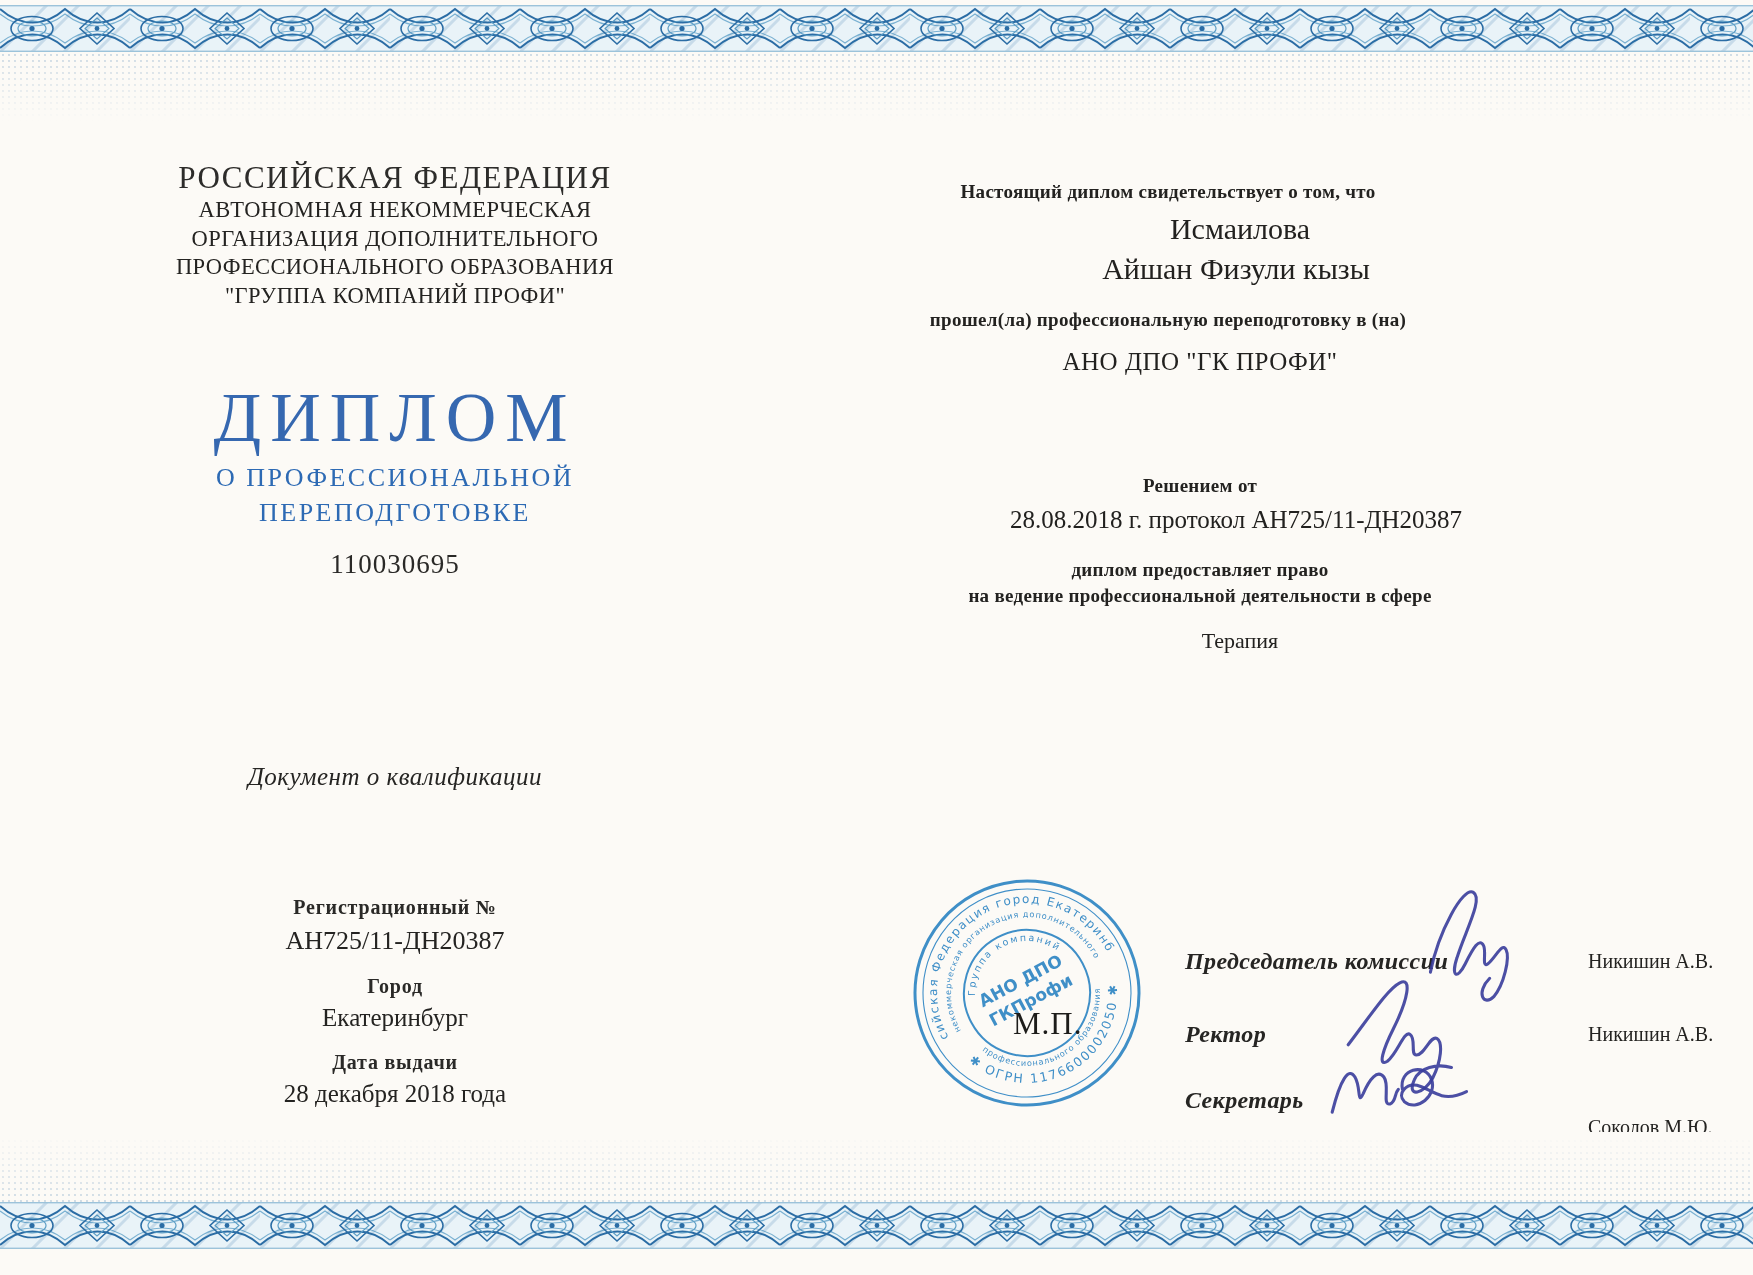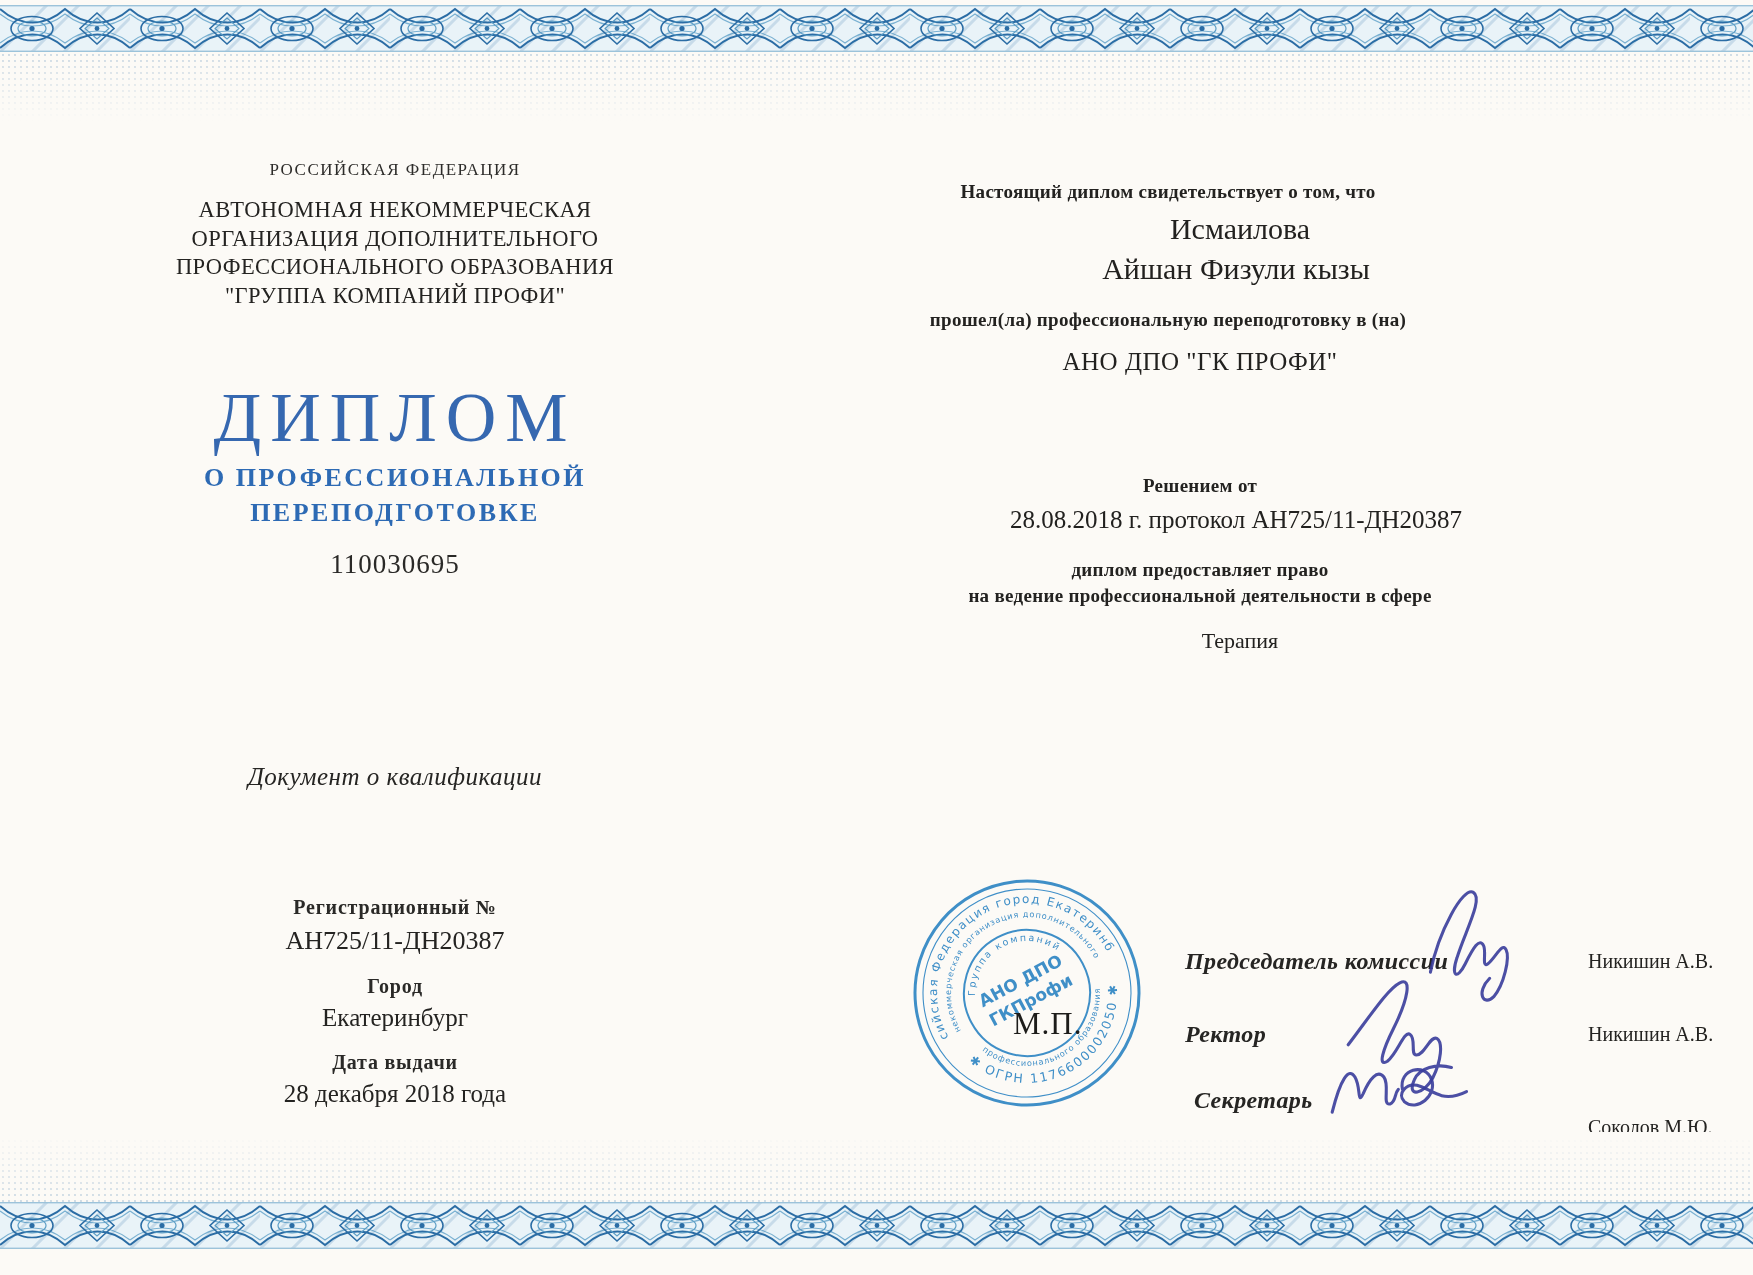--- a/index.html
+++ b/index.html
@@ -33,28 +33,28 @@
       linear-gradient(to top, rgba(252,250,246,0) 0%, #fcfaf6 96%),
       radial-gradient(circle, rgba(105,148,188,0.30) 0.9px, rgba(105,148,188,0) 1.4px);
     background-size:100% 100%, 6px 6px;
   }
 
   .abs{position:absolute;}
   .ctr{text-align:center;}
 
   
   .col-left{left:95px;top:0;width:600px;}
-  .country{top:160px;font-size:17px;letter-spacing:1.5px;color:#2d2c2a;}
+  .country{top:160px;font-size:31px;letter-spacing:1.5px;color:#2d2c2a;}
   .org{top:196px;font-size:22.5px;line-height:28.5px;letter-spacing:0.4px;color:#242321;}
   .diploma-title{
     top:378px;font-size:70px;letter-spacing:9px;
     color:#3668b0;font-weight:normal;
   }
   .diploma-sub{
-    top:460px;font-size:26px;line-height:35px;font-weight:bold;
+    top:460px;font-size:26px;line-height:35px;font-weight:normal;
     letter-spacing:2.5px;color:#2d6ab4;
   }
   .diploma-number{top:549px;font-size:27px;letter-spacing:1px;color:#2a2927;}
   .doc-qual{top:763px;font-size:25px;font-style:italic;font-weight:normal;color:#262523;letter-spacing:0.5px;}
   .small-label{font-size:20px;font-weight:bold;color:#2a2927;letter-spacing:0.8px;}
   .value-line{font-size:25px;color:#242321;}
   .reg-label{top:896px;}
   .reg-value{top:926px;font-size:26px;}
   .city-label{top:975px;}
   .city-value{top:1004px;}
@@ -76,21 +76,21 @@
   .field{top:628px;font-size:22px;transform:translateX(40px);}
 
   
   .stamp{left:898px;top:864px;width:258px;height:258px;opacity:0.92;}
   .mp{left:1013px;top:1006px;font-size:31px;letter-spacing:1px;color:#1d1c1a;}
 
   .sig-title{font-size:24px;font-style:italic;font-weight:bold;color:#262523;letter-spacing:0.4px;}
   .sig-name{font-size:20px;color:#242321;}
   .row1-title{left:1185px;top:948px;}
   .row2-title{left:1185px;top:1021px;}
-  .row3-title{left:1185px;top:1087px;margin-left:9px;}
+  .row3-title{left:1185px;top:1087px;}
   .row1-name{left:1588px;top:950px;}
   .row2-name{left:1588px;top:1023px;}
   .row3-name{left:1588px;top:1089px;margin-top:27px;}
 
   .sig-ink{position:absolute;}
   .sig1{left:1412px;top:876px;width:138px;height:132px;}
   .sig2{left:1342px;top:972px;width:160px;height:130px;}
   .sig3{left:1326px;top:1052px;width:155px;height:78px;}
 </style>
 </head>

